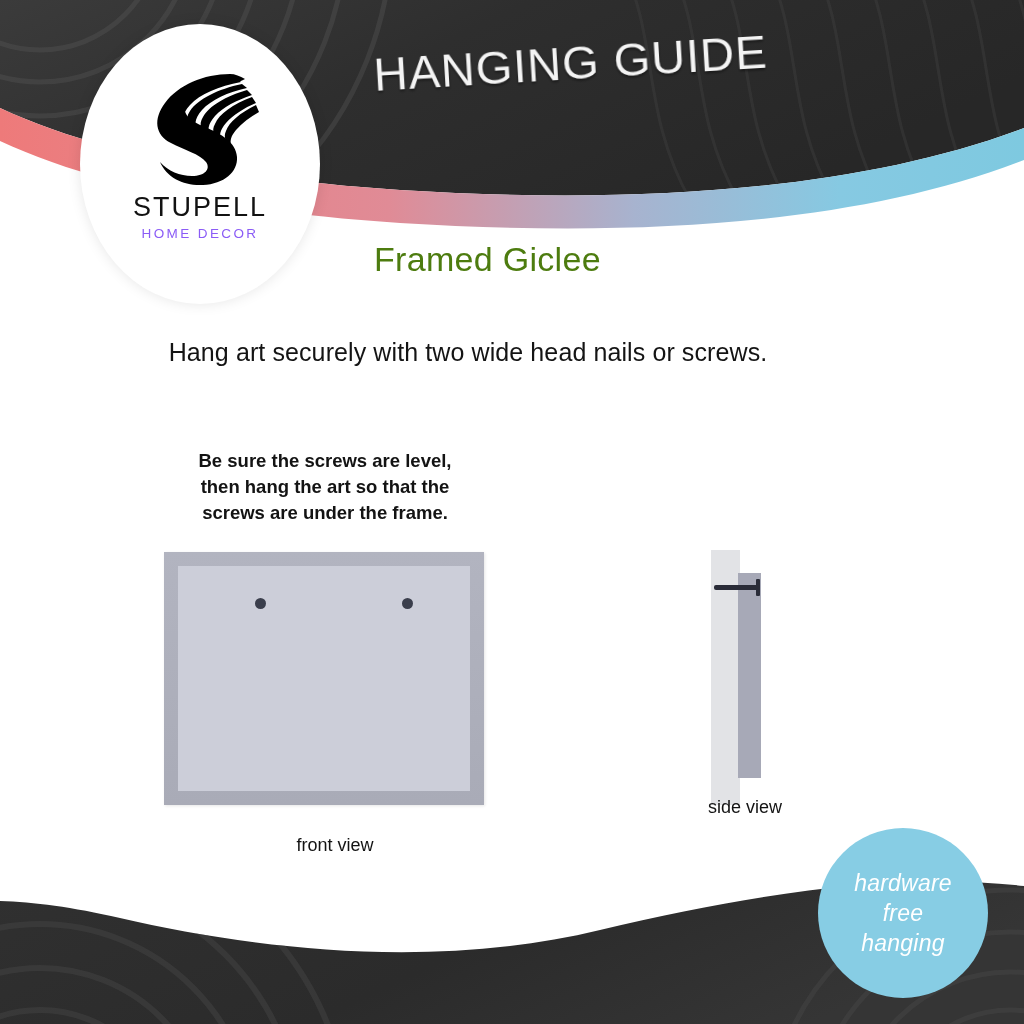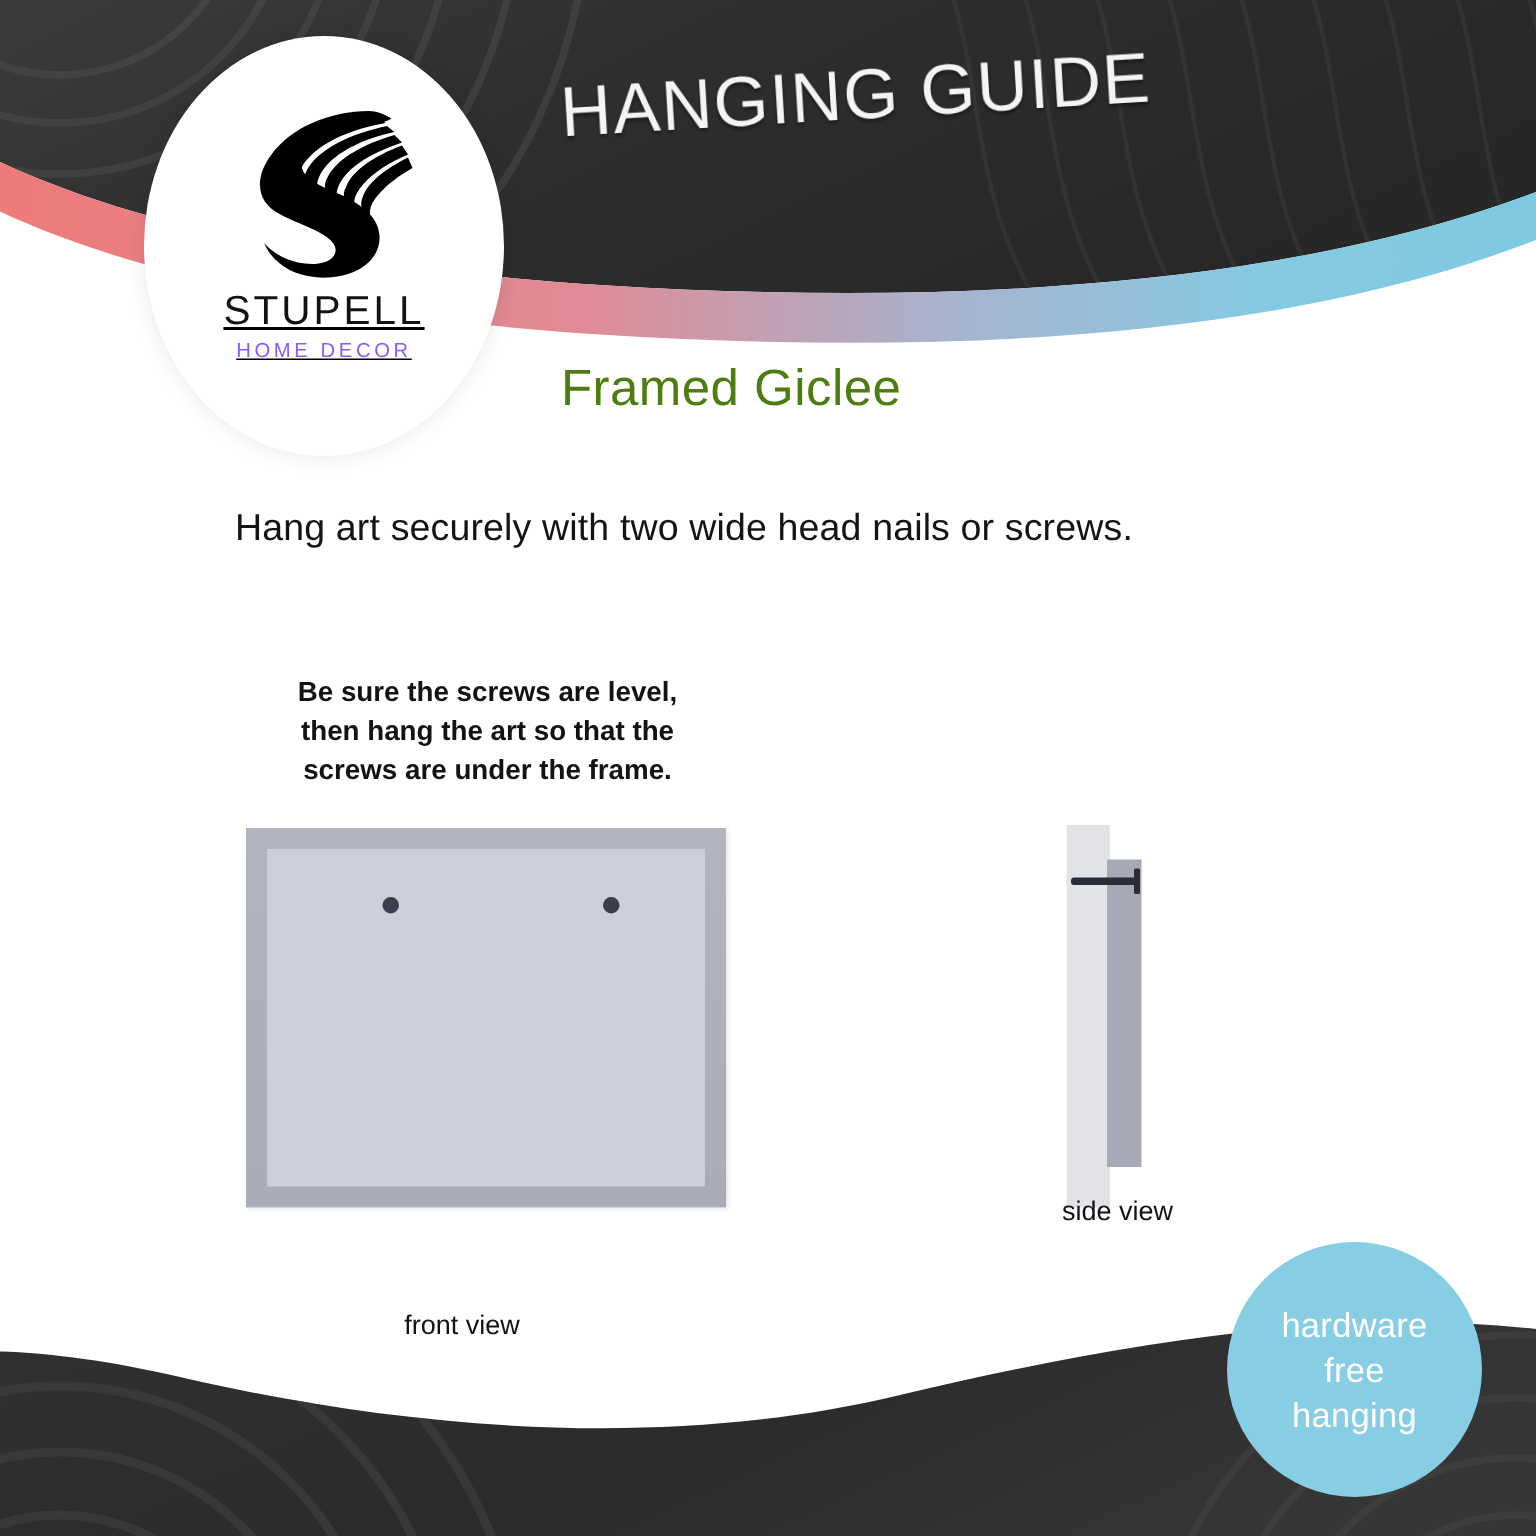--- a/index.html
+++ b/index.html
@@ -21,33 +21,32 @@
   #bg-waves {
     position: absolute;
     inset: 0;
     width: 1024px;
     height: 1024px;
   }
 
   
   .logo-badge {
     position: absolute;
-    left: 96px;
+    left: 80px;
     top: 24px;
     width: 240px;
     height: 280px;
     background: #ffffff;
     border-radius: 50% / 50%;
     box-shadow: 0 0 14px rgba(0,0,0,0.10);
     display: flex;
     flex-direction: column;
     align-items: center;
     justify-content: flex-start;
     z-index: 20;
-    text-decoration: underline;
   }
   .logo-mark {
     margin-top: 34px;
     width: 132px;
     height: 132px;
   }
   .logo-name {
     font-size: 27px;
     letter-spacing: 2.0px;
     color: #121212;
@@ -87,21 +86,21 @@
     font-size: 34px;
     color: #4d7c0f;
     font-weight: 400;
     letter-spacing: 0.3px;
     z-index: 15;
   }
 
   
   .main-instruction {
     position: absolute;
-    left: 0;
+    left: 12px;
     top: 338px;
     width: 912px;
     text-align: center;
     font-size: 25px;
     color: #141414;
     font-weight: 400;
     letter-spacing: 0.1px;
     z-index: 15;
   }
 
@@ -191,37 +190,38 @@
 
   
   .view-label {
     position: absolute;
     text-align: center;
     font-size: 18px;
     color: #131313;
     font-weight: 400;
     z-index: 15;
   }
-  #label-front { left: 148px; top: 835px; width: 320px; margin-top: 38px; }
+  #label-front { left: 175px; top: 835px; width: 320px; }
   #label-side  { left: 655px; top: 797px; width: 180px; }
 
   
   .blue-badge {
     position: absolute;
     left: 818px;
     top: 828px;
     width: 170px;
     height: 170px;
     border-radius: 50%;
     background: #87cde4;
     display: flex;
     flex-direction: column;
     align-items: center;
     justify-content: center;
     z-index: 30;
+    font-style: italic;
   }
   .blue-badge span {
     display: block;
     color: #ffffff;
     font-size: 23px;
     line-height: 30px;
     font-weight: 400;
     text-align: center;
     letter-spacing: 0.2px;
   }

